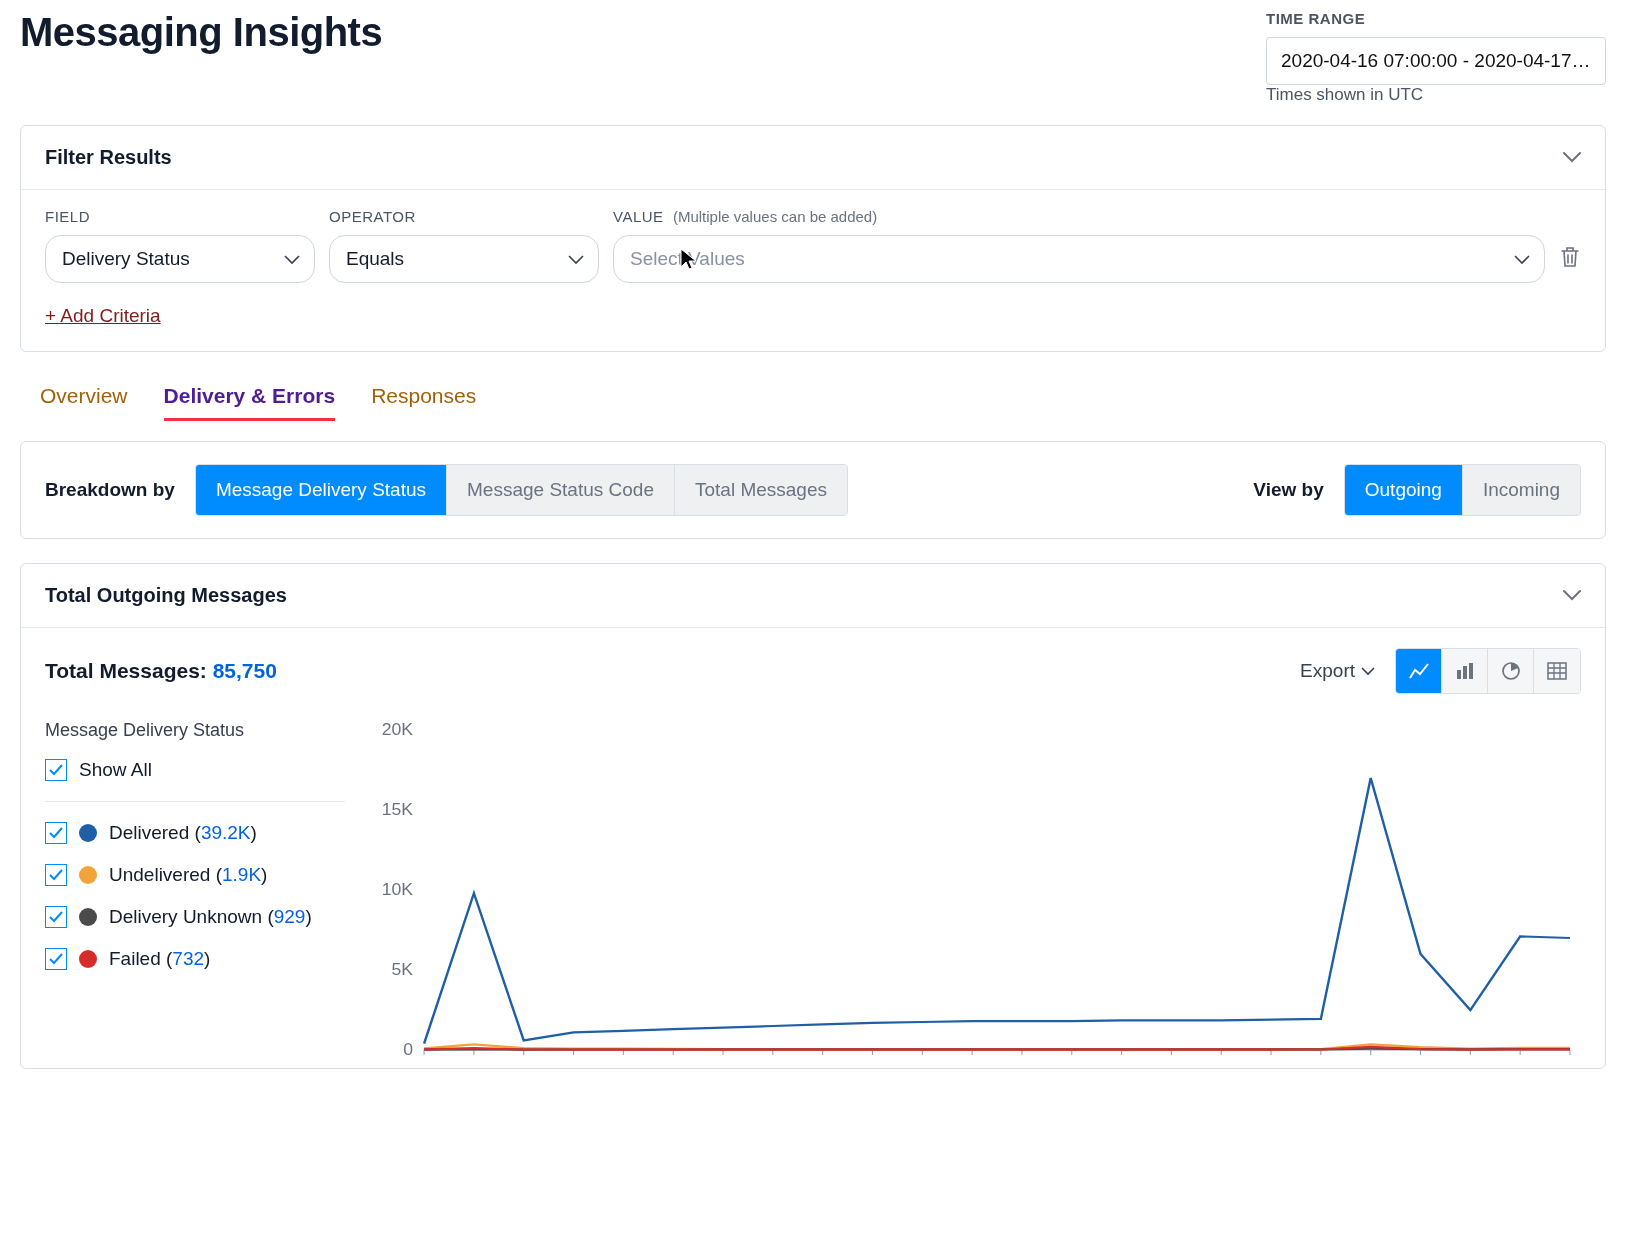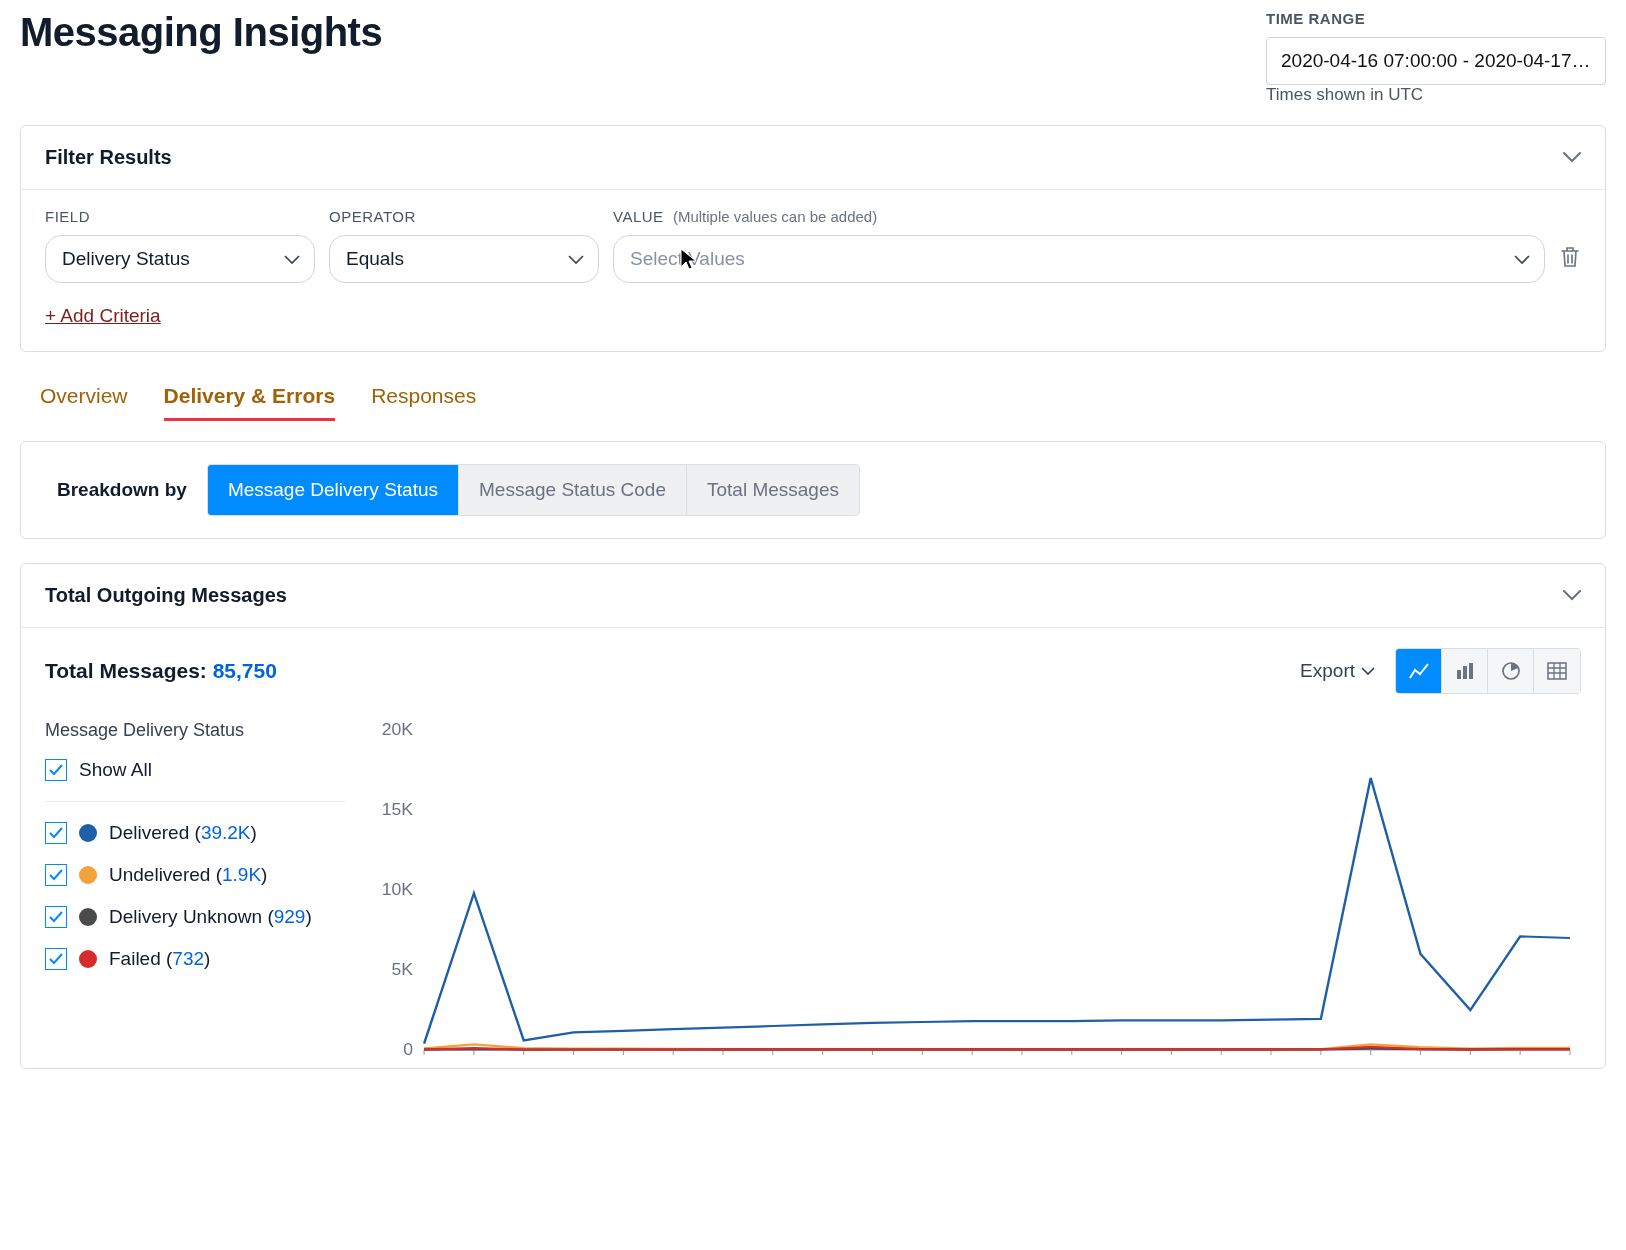--- a/index.html
+++ b/index.html
@@ -25,23 +25,23 @@
 .select-box .caret { position: absolute; right: 14px; top: 50%; transform: translateY(-50%); }
 .field-col { width: 270px; }
 .operator-col { width: 270px; }
 .value-col { flex: 1; }
 .value-col .select-box { color: #8891a3; }
 .trash-btn { padding-bottom: 10px; cursor: pointer; }
 .add-criteria { margin-top: 22px; color: #7f1d1d; font-size: 19px; font-weight: 500; text-decoration: underline; cursor: pointer; display: inline-block; }
 
 .tabs { display: flex; gap: 36px; padding: 0 20px; margin-bottom: 20px; }
 .tab { font-size: 21px; color: #a16207; padding: 8px 0 10px 0; cursor: pointer; border-bottom: 3px solid transparent; }
-.tab.active { color: #a16207; font-weight: 600; border-bottom-color: #f22f46; }
-
-.controls-panel { border: 1px solid #d8dee4; border-radius: 6px; padding: 22px 36px; margin-bottom: 24px; display: flex; justify-content: space-between; align-items: center; }
+.tab.active { color: #4c1d95; font-weight: 600; border-bottom-color: #f22f46; }
+
+.controls-panel { border: 1px solid #d8dee4; border-radius: 6px; padding: 22px 24px; margin-bottom: 24px; display: flex; justify-content: space-between; align-items: center; }
 .control-group { display: flex; align-items: center; gap: 20px; }
 .control-label { font-size: 19px; font-weight: 600; }
 .seg-control { display: flex; border: 1px solid #d8dee4; border-radius: 4px; overflow: hidden; }
 .seg-btn { padding: 14px 20px; font-size: 19px; background: #eef0f2; color: #6b7280; cursor: pointer; border-right: 1px solid #d8dee4; }
 .seg-btn:last-child { border-right: none; }
 .seg-btn.active { background: #008cff; color: #fff; }
 
 .chart-panel .panel-header { border-bottom: 1px solid #e5e9ed; }
 .chart-toolbar { display: flex; justify-content: space-between; align-items: center; padding: 20px 24px 8px 24px; }
 .total-msgs { font-size: 21px; font-weight: 700; }
@@ -138,20 +138,27 @@
   <div class="tab">Responses</div>
 </div>
 
 <div class="controls-panel">
   <div class="control-group">
     <span class="control-label">Breakdown by</span>
     <div class="seg-control">
       <div class="seg-btn active">Message Delivery Status</div>
       <div class="seg-btn">Message Status Code</div>
       <div class="seg-btn">Total Messages</div>
+    </div>
+  </div>
+  <div class="control-group">
+    <span class="control-label">View by</span>
+    <div class="seg-control">
+      <div class="seg-btn active">Outgoing</div>
+      <div class="seg-btn">Incoming</div>
     </div>
   </div>
 </div>
 
 <div class="panel chart-panel">
   <div class="panel-header">
     <div class="panel-title">Total Outgoing Messages</div>
     <span class="chevron-down-svg">
       <svg width="18" height="11" viewBox="0 0 18 11">
           <path d="M1 1l8 8 8-8" stroke="#6b7280" stroke-width="2" fill="none" stroke-linecap="round"></path>

